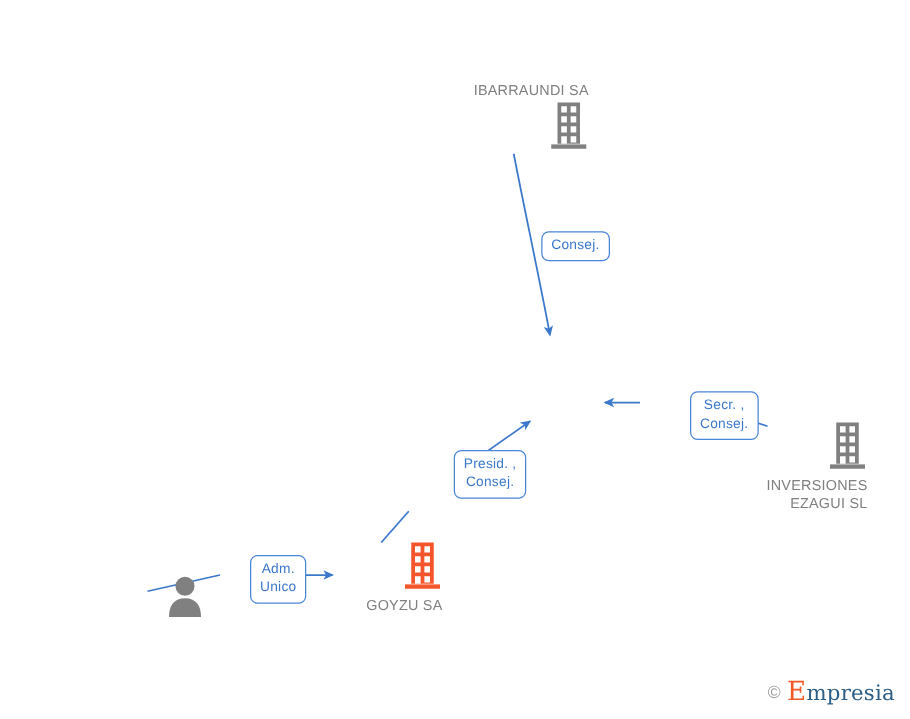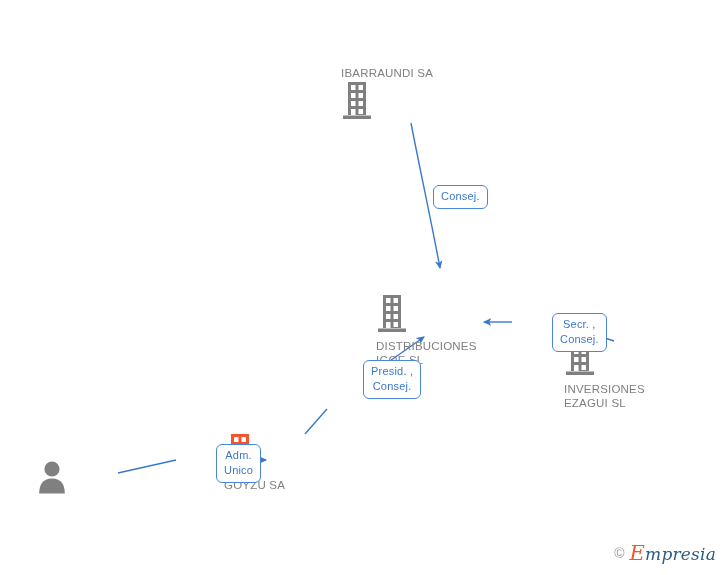--- a/index.html
+++ b/index.html
@@ -23,21 +23,21 @@
     top: 0;
     width: 728px;
     height: 575px;
   }
 
   
   .node {
     position: absolute;
     width: 130px;
     margin-left: -65px;
-    text-align: left;
+    text-align: right;
     z-index: 3;
   }
   .node .icon-wrap {
     height: 44px;
     line-height: 0;
     display: block;
   }
   .node .node-label {
     display: block;
     font-size: 11.5px;
@@ -78,21 +78,20 @@
     align-items: center;
     gap: 5px;
     z-index: 6;
   }
   #watermark .copy {
     font-size: 14px;
     color: #9a9a9a;
   }
   #watermark .brand {
     font-family: "DejaVu Serif", serif;
-    font-style: italic;
     font-size: 17px;
     color: #2b5d85;
     letter-spacing: 0.2px;
   }
   #watermark .brand .cap {
     color: #f05a28;
     font-size: 21px;
   }
 </style>
 </head>
@@ -130,54 +129,36 @@
         <rect x="17.5" y="13" width="4.5" height="5" fill="#ffffff"></rect>
         <rect x="10" y="21" width="4.5" height="5" fill="#ffffff"></rect>
         <rect x="17.5" y="21" width="4.5" height="5" fill="#ffffff"></rect>
         <rect x="10" y="29" width="4.5" height="6" fill="#ffffff"></rect>
         <rect x="17.5" y="29" width="4.5" height="5" fill="#ffffff"></rect>
         <rect x="2" y="35.5" width="28" height="3.5" fill="#808080"></rect>
       </svg>
     </span>
   </div>
 
-  <div class="node" style="left:441px; top:293px;">
+
+  <div class="node" style="left:629px; top:336px;">
     <span class="icon-wrap">
       <svg width="32" height="42" viewBox="0 0 32 42" xmlns="http://www.w3.org/2000/svg">
         <rect x="7" y="2" width="18" height="33" fill="#808080"></rect>
         <rect x="10" y="5" width="4.5" height="5" fill="#ffffff"></rect>
         <rect x="17.5" y="5" width="4.5" height="5" fill="#ffffff"></rect>
         <rect x="10" y="13" width="4.5" height="5" fill="#ffffff"></rect>
         <rect x="17.5" y="13" width="4.5" height="5" fill="#ffffff"></rect>
         <rect x="10" y="21" width="4.5" height="5" fill="#ffffff"></rect>
         <rect x="17.5" y="21" width="4.5" height="5" fill="#ffffff"></rect>
         <rect x="10" y="29" width="4.5" height="6" fill="#ffffff"></rect>
         <rect x="17.5" y="29" width="4.5" height="5" fill="#ffffff"></rect>
         <rect x="2" y="35.5" width="28" height="3.5" fill="#808080"></rect>
       </svg>
     </span>
-    <span class="node-label">DISTRIBUCIONES
-IGOE SL</span>
-  </div>
-
-  <div class="node" style="left:629px; top:336px;">
-    <span class="icon-wrap">
-      <svg width="32" height="42" viewBox="0 0 32 42" xmlns="http://www.w3.org/2000/svg">
-        <rect x="7" y="2" width="18" height="33" fill="#808080"></rect>
-        <rect x="10" y="5" width="4.5" height="5" fill="#ffffff"></rect>
-        <rect x="17.5" y="5" width="4.5" height="5" fill="#ffffff"></rect>
-        <rect x="10" y="13" width="4.5" height="5" fill="#ffffff"></rect>
-        <rect x="17.5" y="13" width="4.5" height="5" fill="#ffffff"></rect>
-        <rect x="10" y="21" width="4.5" height="5" fill="#ffffff"></rect>
-        <rect x="17.5" y="21" width="4.5" height="5" fill="#ffffff"></rect>
-        <rect x="10" y="29" width="4.5" height="6" fill="#ffffff"></rect>
-        <rect x="17.5" y="29" width="4.5" height="5" fill="#ffffff"></rect>
-        <rect x="2" y="35.5" width="28" height="3.5" fill="#808080"></rect>
-      </svg>
-    </span>
     <span class="node-label">INVERSIONES
 EZAGUI SL</span>
   </div>
 
   <div class="node focal" style="left:289px; top:432px;">
     <span class="icon-wrap">
       <svg width="32" height="42" viewBox="0 0 32 42" xmlns="http://www.w3.org/2000/svg">
         <rect x="7" y="2" width="18" height="33" fill="#f4552a"></rect>
         <rect x="10" y="5" width="4.5" height="5" fill="#ffffff"></rect>
         <rect x="17.5" y="5" width="4.5" height="5" fill="#ffffff"></rect>
@@ -203,21 +184,21 @@
   </div>
 
   <div class="chip" style="left:393px; top:185px;">Consej.</div>
 
   <div class="chip" style="left:512px; top:313px;">Secr. ,
 Consej.</div>
 
   <div class="chip" style="left:323px; top:360px;">Presid. ,
 Consej.</div>
 
-  <div class="chip" style="left:176px; top:444px;">Adm.
+  <div class="chip" style="left:160px; top:444px;">Adm.
 Unico</div>
 
   <div id="watermark">
     <span class="copy">©</span>
     <span class="brand"><span class="cap">E</span><span>mpresia</span></span>
   </div>
 
 </div>
 
 </body></html>

